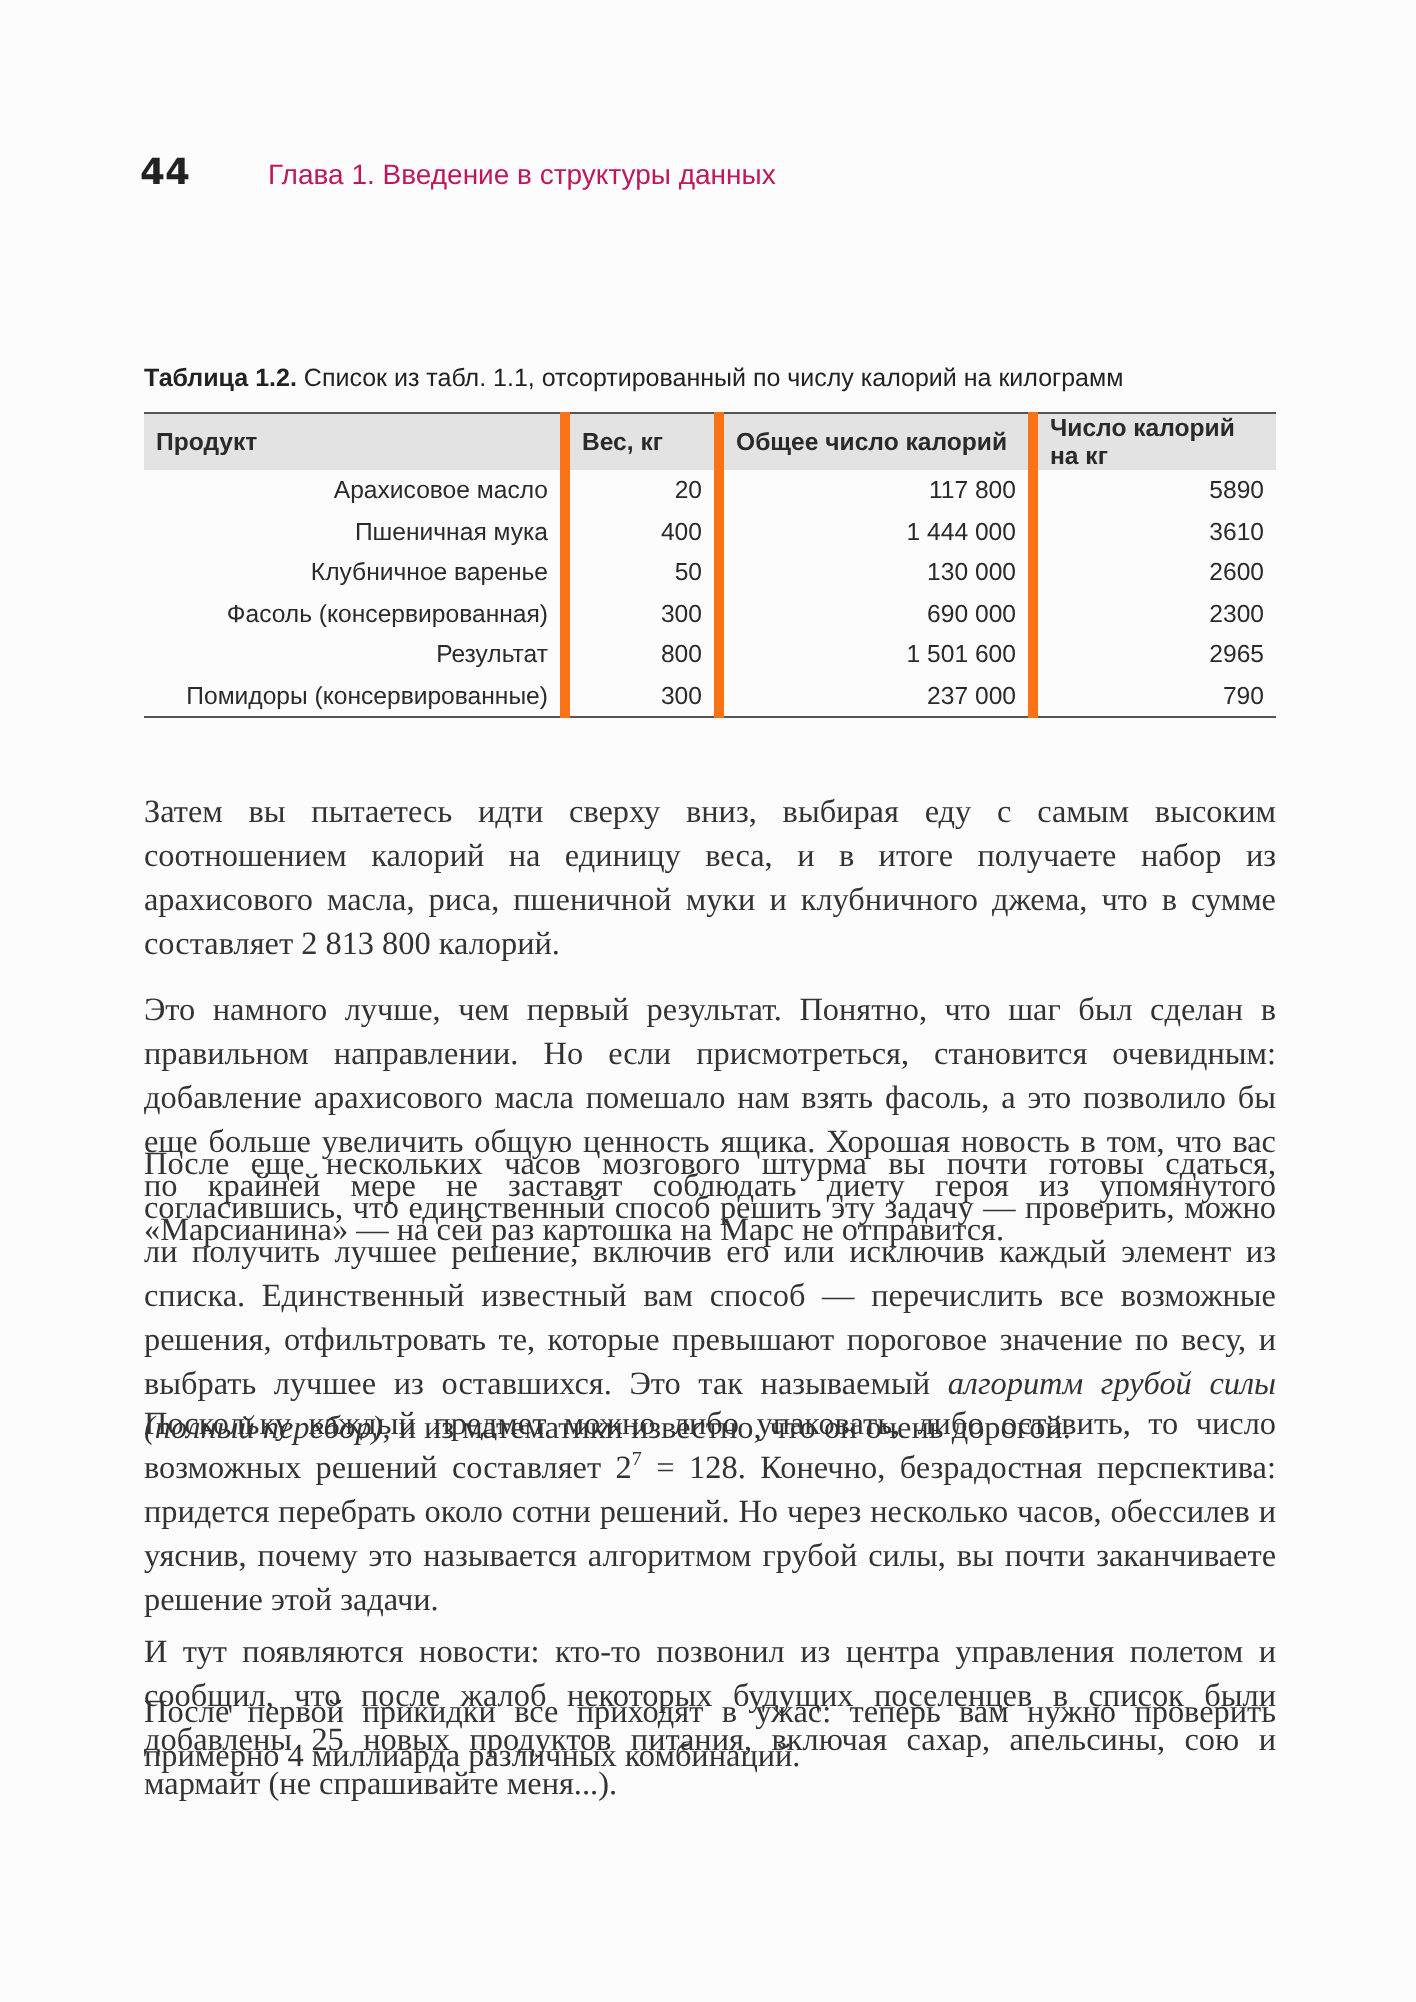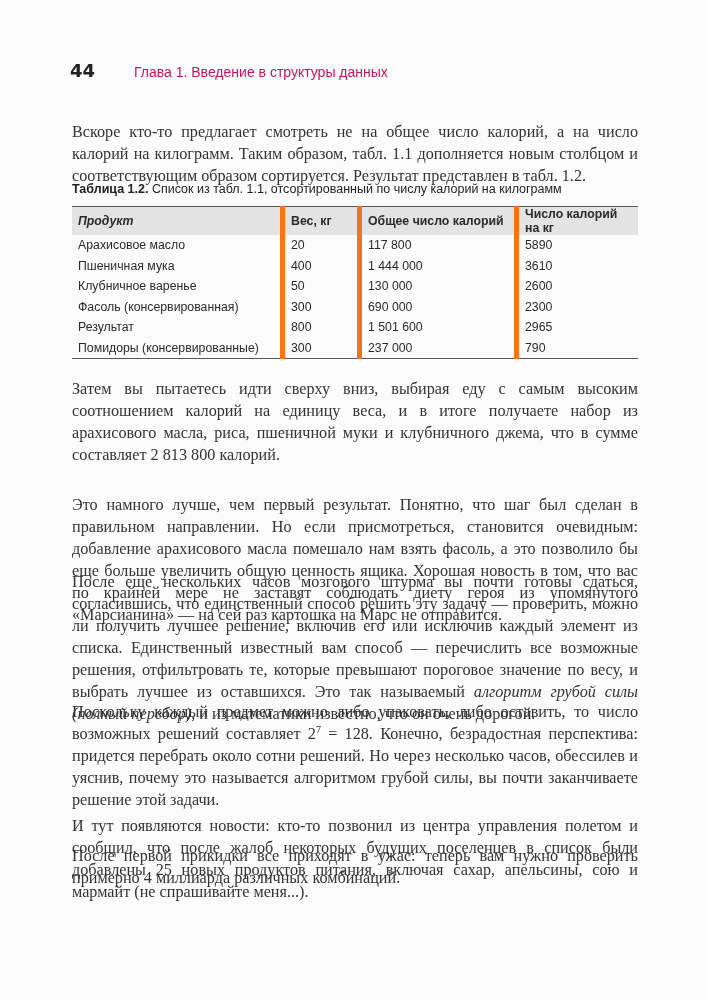--- a/index.html
+++ b/index.html
@@ -1,53 +1,50 @@
 <!DOCTYPE html>
 <html><head>
 <meta charset="utf-8">
 <style>
   html, body { margin: 0; padding: 0; background: #fdfdfd; }
   body { width: 708px; height: 1001px; position: relative; overflow: hidden; color: #2a2a2a; }
   .page { position: absolute; left: 0; top: 0; width: 708px; height: 1001px; background: #fcfcfc; }
   .header { position: absolute; left: 70px; top: 60px; display: flex; align-items: baseline; }
-  .page-num { font-family: "DejaVu Sans", sans-serif; font-weight: bold; font-size: 18px; color: #222; width: 64px; }
+  .page-num { font-family: "DejaVu Sans", sans-serif; font-weight: bold; font-size: 18px; color: #222; width: 64px; margin-top: 16px; }
   .chapter { font-family: "Liberation Sans", sans-serif; font-size: 14px; color: #be185d; }
   .body { position: absolute; left: 72px; width: 566px; font-family: "Liberation Serif", serif; font-size: 16.2px; line-height: 22px; color: #333; text-align: justify; }
   .body p { margin: 0; }
   .p1 { top: 121px; }
   .caption { position: absolute; left: 72px; top: 182px; font-family: "Liberation Sans", sans-serif; font-size: 12.5px; color: #222; }
   .caption b { font-weight: bold; margin-top: 42px; }
   table { position: absolute; left: 72px; top: 206px; width: 566px; border-collapse: collapse; font-family: "Liberation Sans", sans-serif; font-size: 12.3px; color: #2a2a2a; }
   th { background: #e3e3e3; text-align: left; font-weight: bold; height: 21px; padding: 0 6px; border-top: 1.5px solid #555; }
-  td { height: 20.5px; padding: 0 6px; }
+  td { height: 20.5px; padding: 0 6px; text-align: right; }
   th, td { border-left: 5px solid #f97316; }
   th:first-child, td:first-child { border-left: none; }
   tbody tr:last-child td { border-bottom: 1.5px solid #555; }
-  .c1 { width: 196px; font-style: italic; } .c2 { width: 60px; } .c3 { width: 140px; }
-  .p2 { top: 378px; }
+  .c1 { width: 196px; } .c2 { width: 60px; } .c3 { width: 140px; }
+  .p2 { top: 395px; }
   .p3 { top: 450px; margin-top: 44px; }
   .p4 { top: 571px; }
   .p5 { top: 701px; }
   .p6 { top: 815px; }
   .p7 { top: 845px; }
   em { font-style: italic; }
   sup { font-size: 10px; line-height: 0; }
 </style>
 </head>
 <body>
 
 <div class="page">
   <div class="header">
     <span class="page-num">44</span>
     <span class="chapter">Глава 1. Введение в структуры данных</span>
   </div>
 
-  <div class="body p1">
-      <p>Вскоре кто-то предлагает смотреть не на общее число калорий, а на число калорий на килограмм. Таким образом, табл. 1.1 дополняется новым столбцом и соответствующим образом сортируется. Результат представлен в табл. 1.2.</p>
-    </div>
 
   <div class="caption"><b>Таблица 1.2.</b><span> Список из табл. 1.1, отсортированный по числу калорий на килограмм</span></div>
 
   <table>
     <thead>
       <tr>
         <th class="c1">Продукт</th>
         <th class="c2">Вес, кг</th>
         <th class="c3">Общее число калорий</th>
         <th>Число калорий на кг</th>

